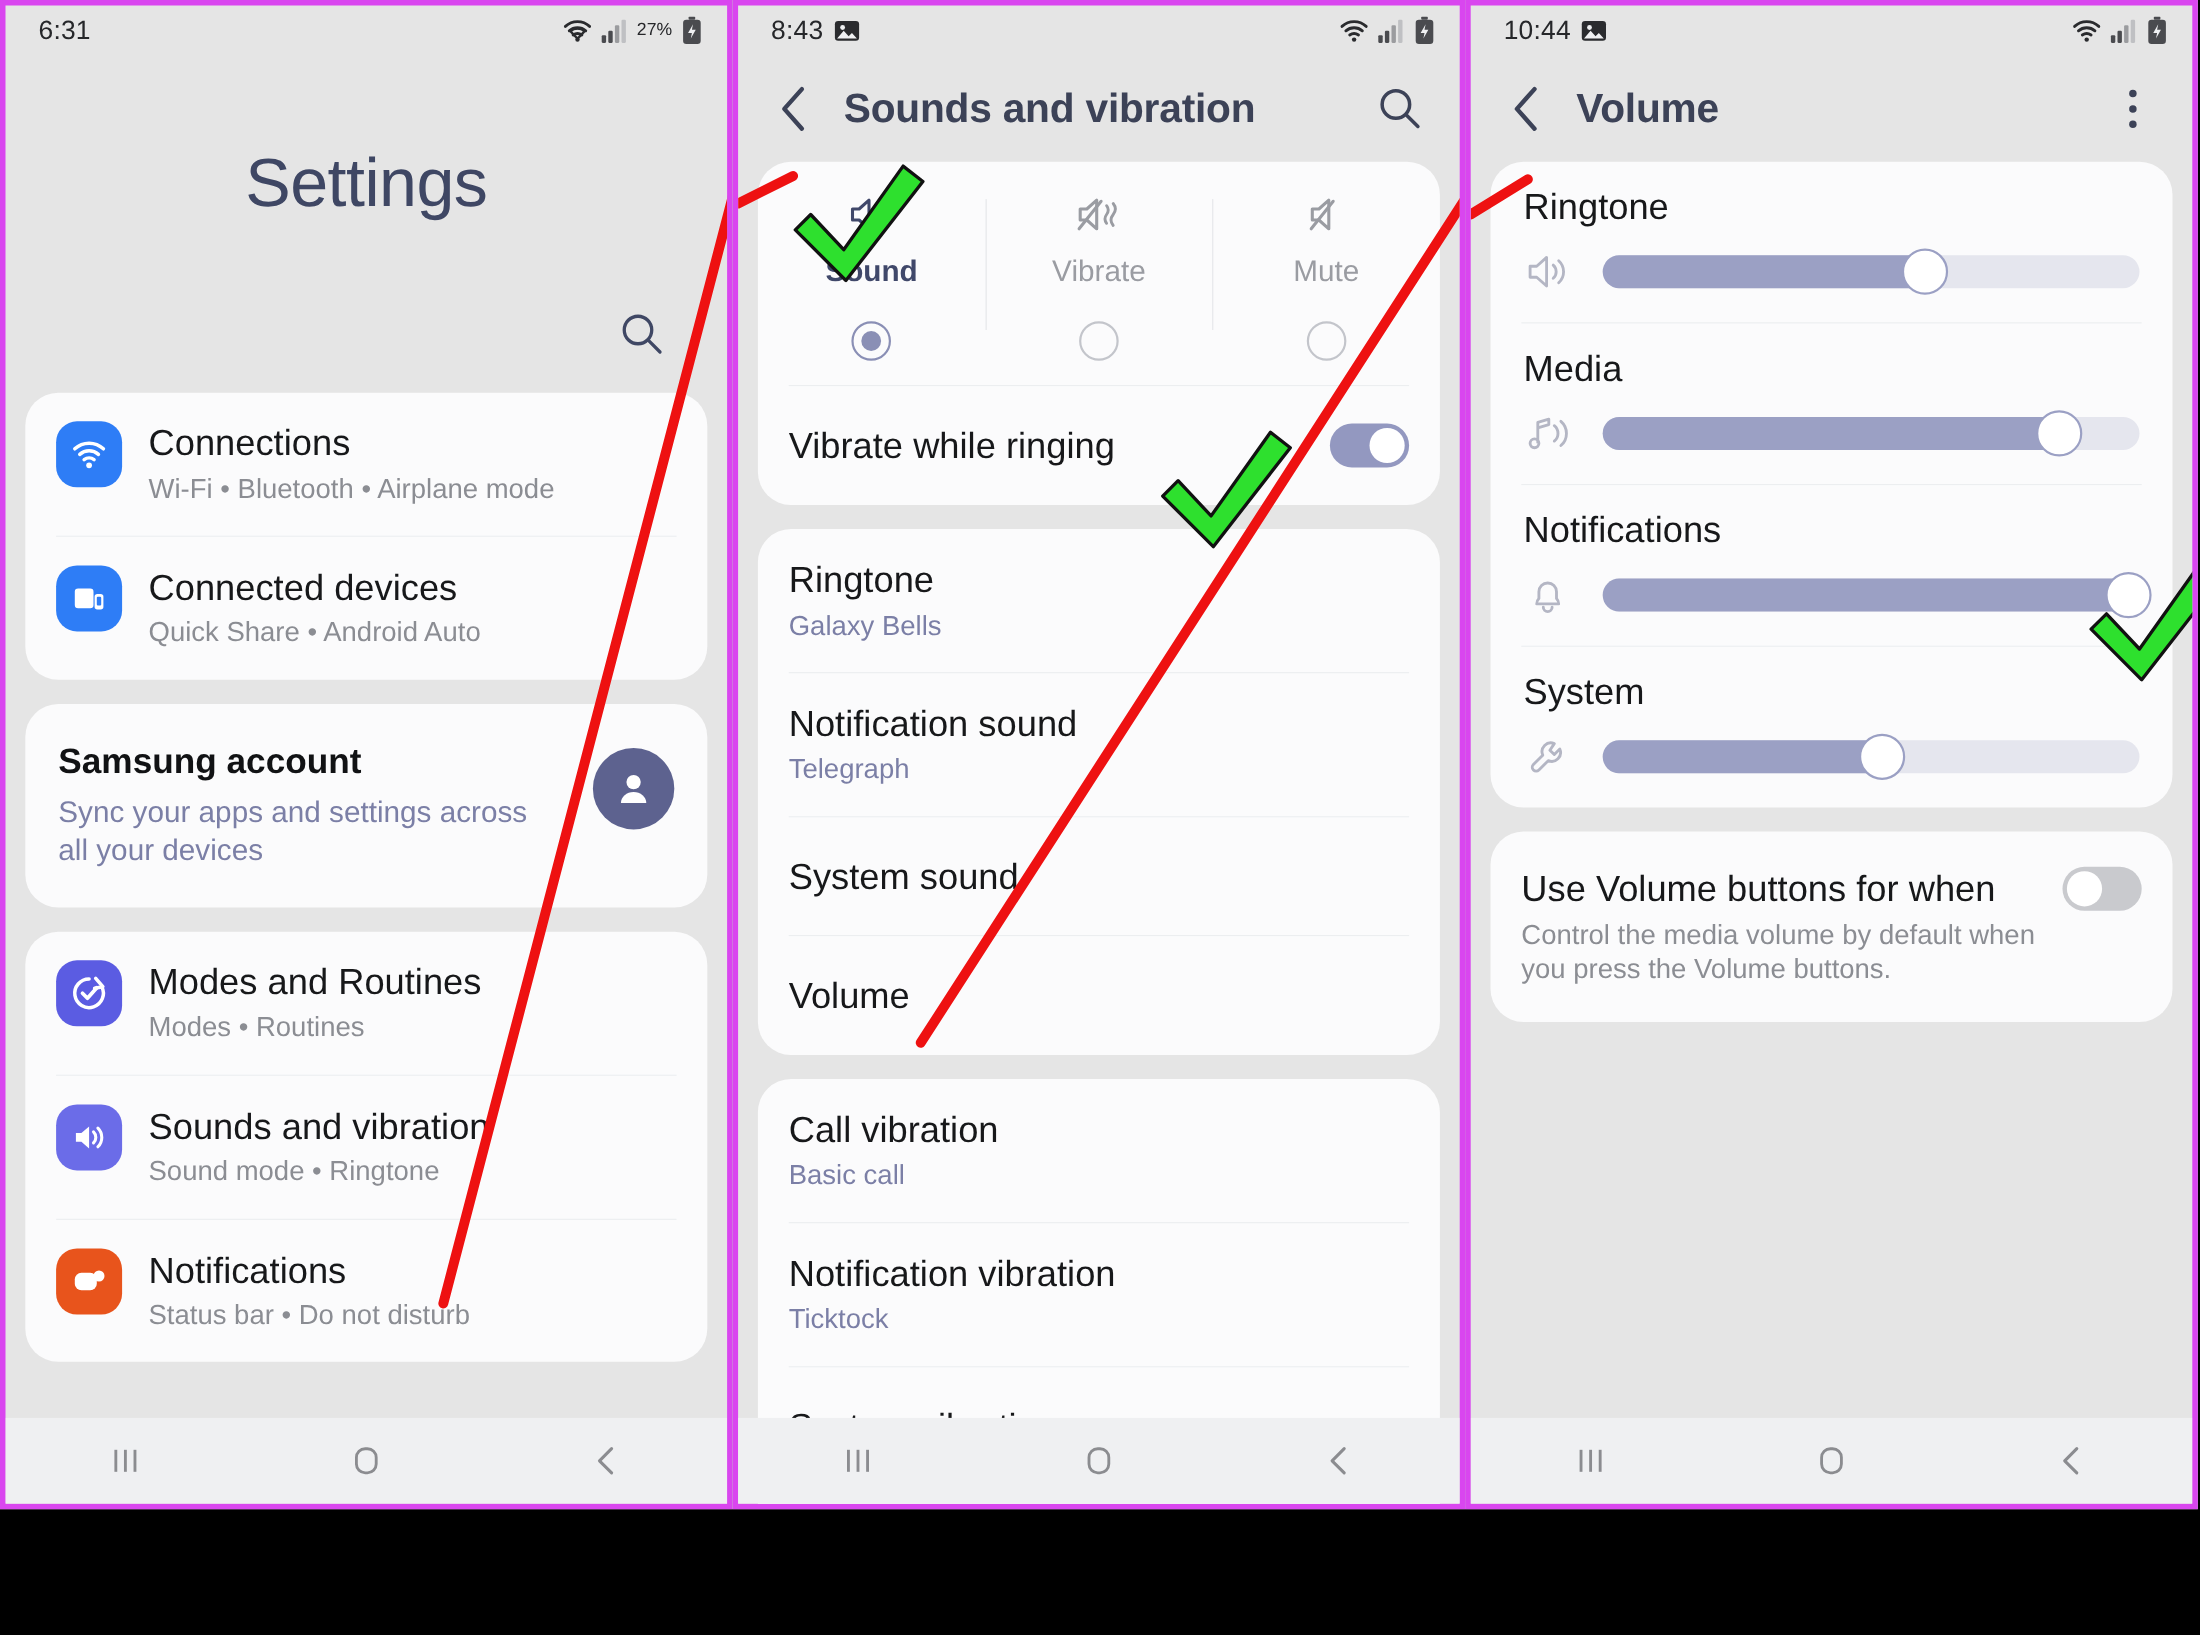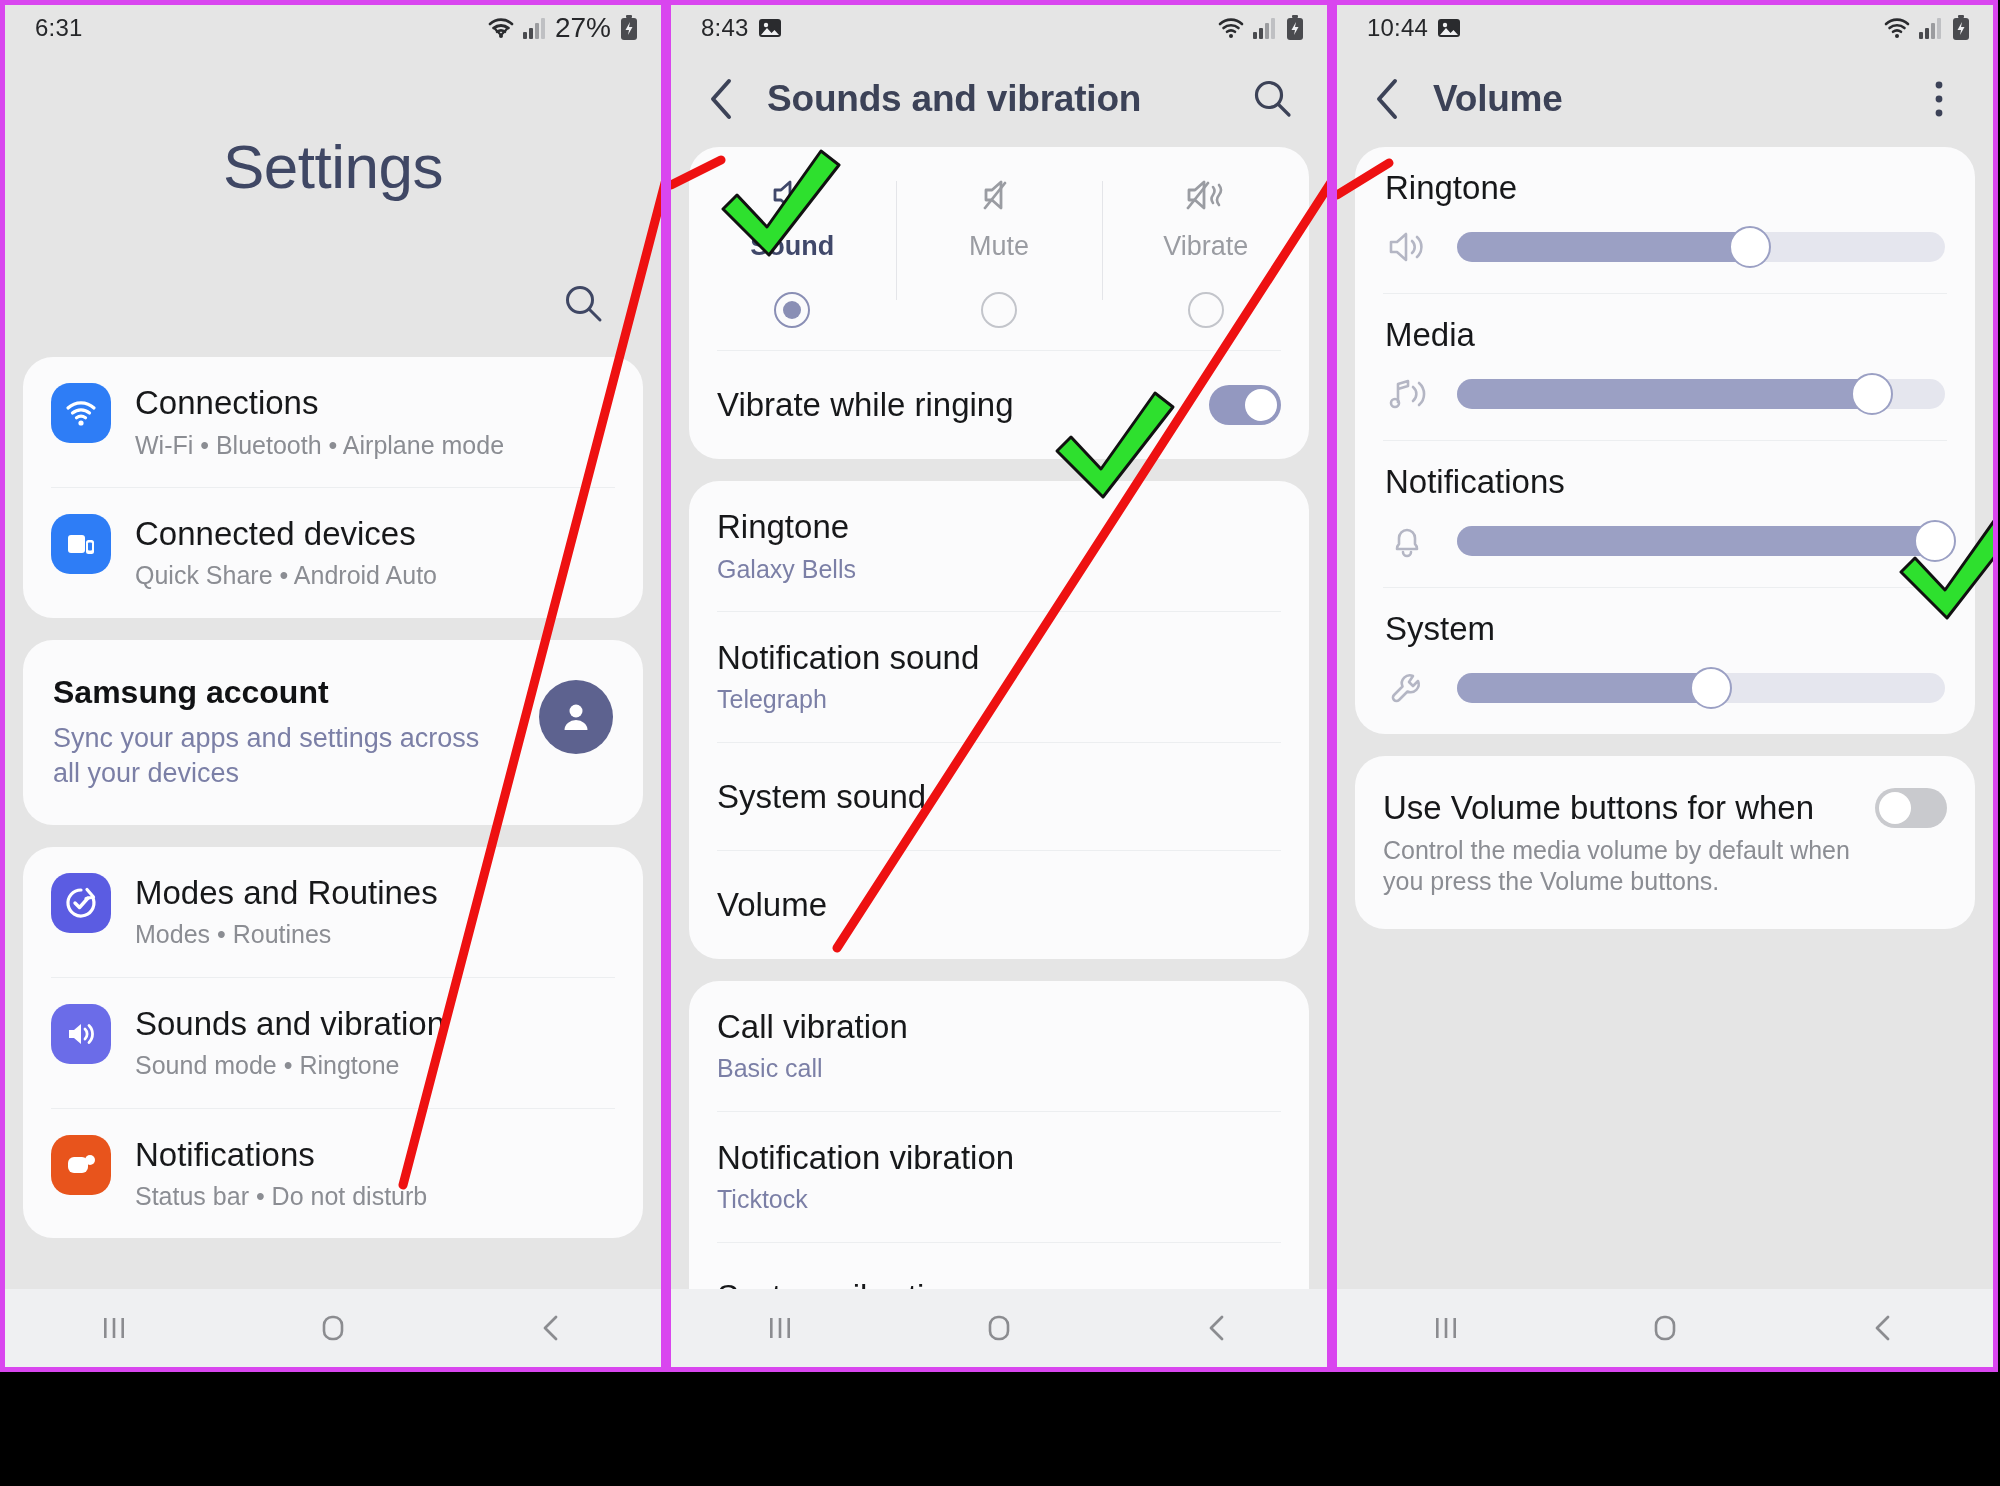--- a/index.html
+++ b/index.html
@@ -24,21 +24,21 @@
   
   .statusbar {
     height: 46px;
     display: flex; align-items: center;
     padding: 0 22px 0 30px;
     font-size: 23px; color: #1f2022;
   }
   .sb-left { display: flex; align-items: center; gap: 9px; }
   .sb-right { margin-left: auto; display: flex; align-items: center; gap: 7px; }
   .sb-time { font-size: 24px; letter-spacing: .2px; color: #26272a; }
-  .sb-batt-pct { font-size: 28px; color: #26272a; margin-right: 1px; }
+  .sb-batt-pct { font-size: 16px; color: #26272a; margin-right: 1px; }
 
   .ico { display: inline-block; line-height: 0; }
   .ico svg { display: block; }
 
   
   .appbar {
     display: flex; align-items: center;
     height: 96px; padding: 0 26px 0 24px; gap: 16px;
   }
   .appbar-title {
@@ -389,37 +389,37 @@
                 <path d="M27 14 a8 8 0 0 1 0 12" fill="none" stroke="#40486a" stroke-width="2.8" stroke-linecap="round"></path>
                 <path d="M32 10 a13.5 13.5 0 0 1 0 20" fill="none" stroke="#8a8fb5" stroke-width="2.8" stroke-linecap="round"></path>
               </svg>
             </span>
           <span class="mode-label">Sound</span>
           <span class="radio"></span>
         </div>
         <div class="mode">
           <span class="ico">
               <svg width="46" height="40" viewBox="0 0 46 40">
-                <path d="M10 15 h6 l9-8 v26 l-9-8 H10 z" fill="none" stroke="#9a9ca2" stroke-width="2.8" stroke-linejoin="round"></path>
-                <line x1="9" y1="33" x2="29" y2="8" stroke="#9a9ca2" stroke-width="2.8" stroke-linecap="round"></line>
-              </svg>
-            </span>
-          <span class="mode-label">Mute</span>
-          <span class="radio"></span>
-        </div>
-        <div class="mode">
-          <span class="ico">
-              <svg width="46" height="40" viewBox="0 0 46 40">
                 <path d="M6 15 h6 l9-8 v26 l-9-8 H6 z" fill="none" stroke="#9a9ca2" stroke-width="2.8" stroke-linejoin="round"></path>
                 <line x1="5" y1="33" x2="25" y2="8" stroke="#9a9ca2" stroke-width="2.8" stroke-linecap="round"></line>
                 <path d="M30 12 q3 4 0 8 q-3 4 0 8" fill="none" stroke="#9a9ca2" stroke-width="2.6" stroke-linecap="round"></path>
                 <path d="M36 10 q4 5 0 10 q-4 5 0 10" fill="none" stroke="#9a9ca2" stroke-width="2.6" stroke-linecap="round"></path>
               </svg>
             </span>
           <span class="mode-label">Vibrate</span>
+          <span class="radio"></span>
+        </div>
+        <div class="mode">
+          <span class="ico">
+              <svg width="46" height="40" viewBox="0 0 46 40">
+                <path d="M10 15 h6 l9-8 v26 l-9-8 H10 z" fill="none" stroke="#9a9ca2" stroke-width="2.8" stroke-linejoin="round"></path>
+                <line x1="9" y1="33" x2="29" y2="8" stroke="#9a9ca2" stroke-width="2.8" stroke-linecap="round"></line>
+              </svg>
+            </span>
+          <span class="mode-label">Mute</span>
           <span class="radio"></span>
         </div>
       </div>
       <div class="divider"></div>
       <div class="row" style="padding:34px 28px;">
         <div class="row-txt">
           <div class="row-title lg">Vibrate while ringing</div>
         </div>
         <div class="toggle on">
             <span class="knob"></span>

